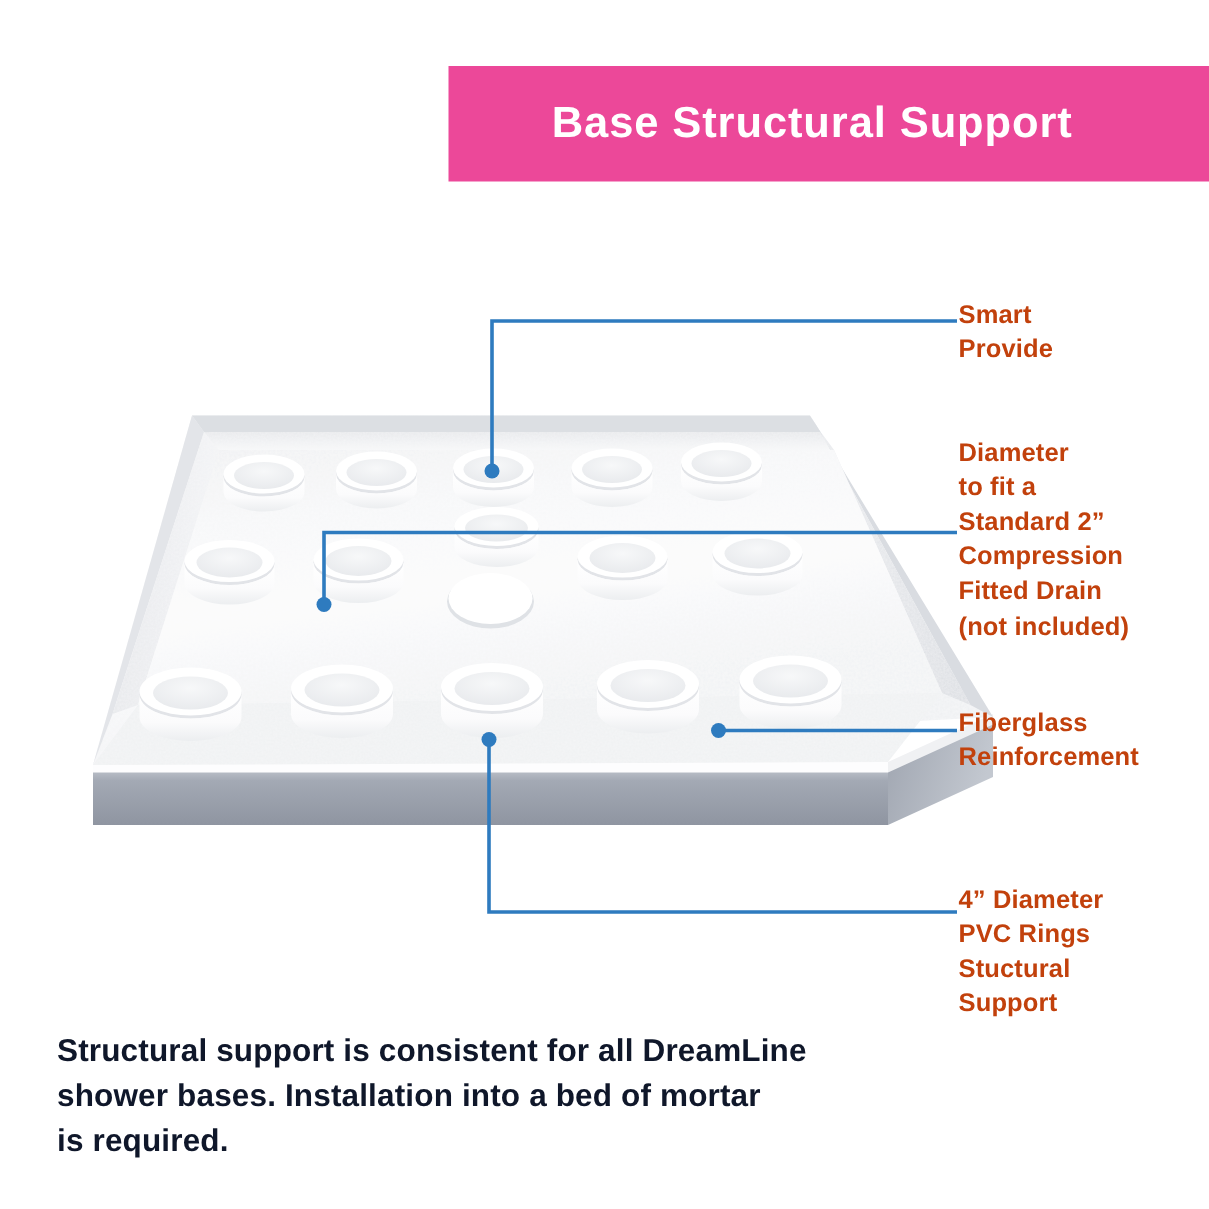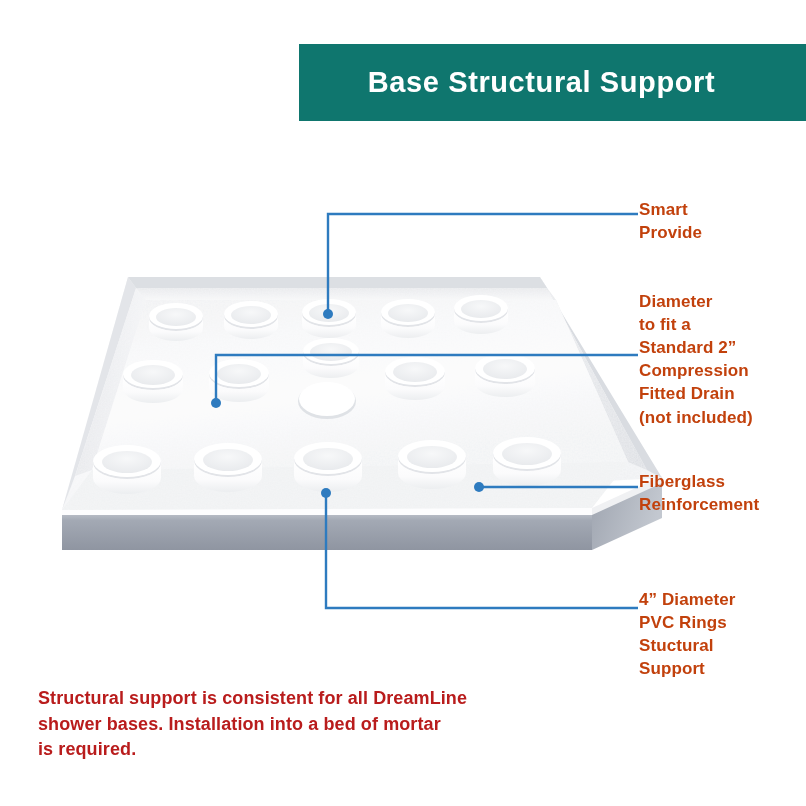--- a/index.html
+++ b/index.html
@@ -16,21 +16,21 @@
     -webkit-font-smoothing: antialiased;
   }
 
   
   .header-banner {
     position: absolute;
     left: 299px;
     top: 44px;
     width: 507px;
     height: 77px;
-    background: #0f766e;
+    background: #ec4899;
     display: flex;
     align-items: center;
     justify-content: center;
     box-sizing: border-box;
     padding-right: 22px;
   }
   .header-title {
     color: #ffffff;
     font-size: 29px;
     font-weight: bold;
@@ -71,22 +71,22 @@
   .callout-pvc        { left: 639px; top: 552px; margin-top: 36px; }
 
   .callout span { display: block; }
 
   
   .footer-caption {
     position: absolute;
     left: 38px;
     top: 686px;
     width: 540px;
-    color: #b91c1c;
-    font-size: 18px;
+    color: #0f172a;
+    font-size: 21px;
     font-weight: bold;
     line-height: 1.42;
     letter-spacing: 0.1px;
     font-family: "Liberation Sans", sans-serif;
   }
   .footer-caption span { display: block; }
 </style>
 </head>
 <body>
 

